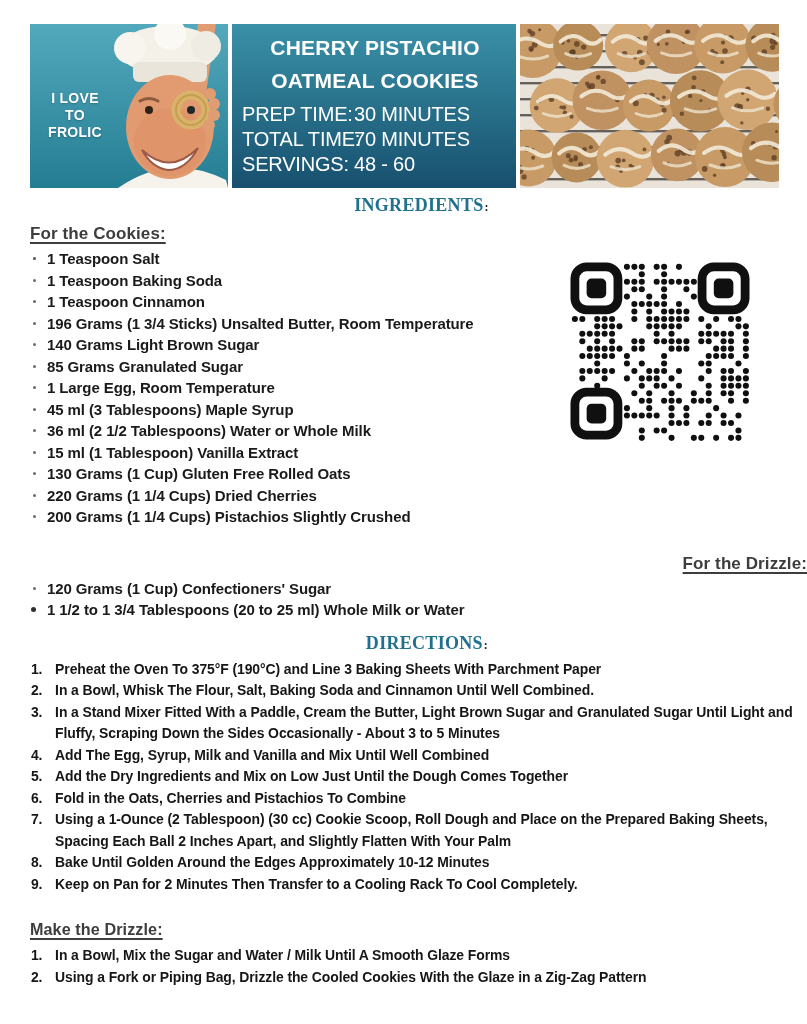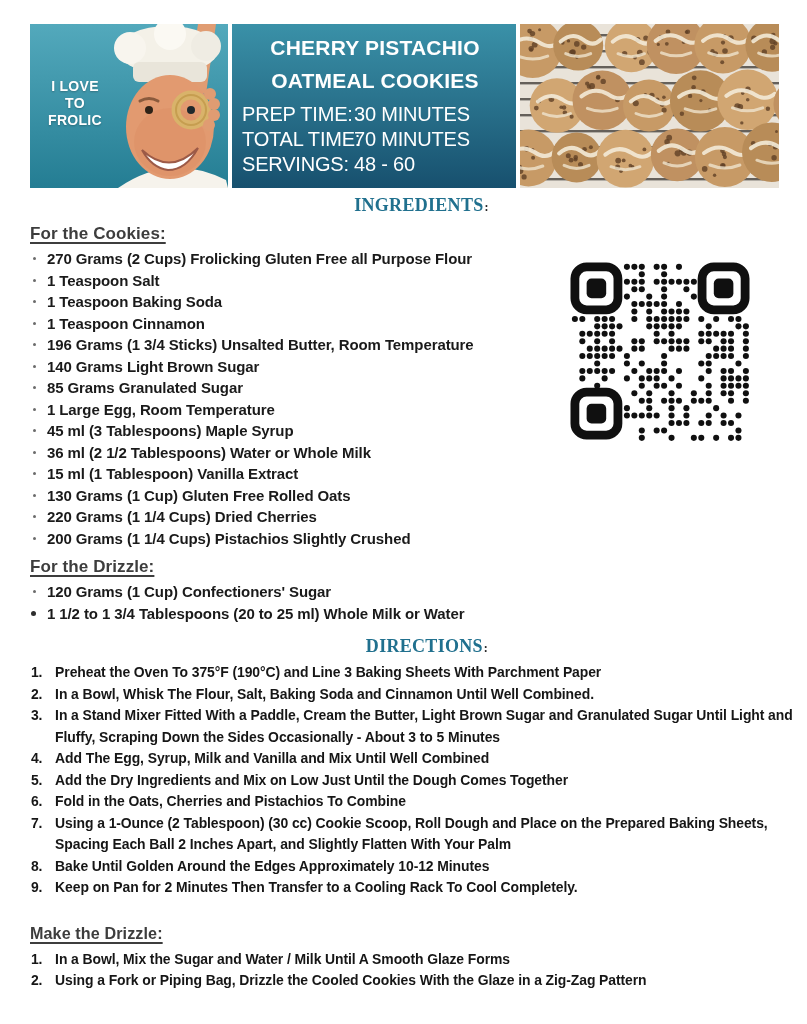--- a/index.html
+++ b/index.html
@@ -18,21 +18,21 @@
   }
   .page{position:relative;width:807px;height:1024px;background:#fff;overflow:hidden;}
 
   
   .header{position:absolute;left:30px;top:24px;width:749px;height:164px;display:flex;gap:4px;}
   .photo{position:relative;overflow:hidden;}
   .photo.chef{width:198px;background:#2d93a8;}
   .photo.cookiespic{flex:1;background:#e8e2d8;}
   .photo svg{display:block;width:100%;height:100%;}
   .caption{
-    position:absolute;left:2px;top:54px;width:86px;text-align:center;
+    position:absolute;left:2px;top:66px;width:86px;text-align:center;
     color:#fff;font-weight:bold;font-size:14px;line-height:17px;letter-spacing:.3px;
     text-shadow:0 1px 2px rgba(0,0,0,.25);
   }
   .titlebox{
     width:284px;height:164px;
     background:linear-gradient(180deg,var(--title-grad-top),var(--title-grad-bottom));
     color:#fff;padding:7px 8px 4px 10px;
   }
   .titlebox .title{
     text-align:center;font-weight:bold;font-size:21px;line-height:33px;letter-spacing:.2px;
@@ -49,21 +49,21 @@
   }
   #ing-head{margin-top:7px;padding-left:36px;}
   #dir-head{margin-top:12px;padding-left:47px;}
   .section-head .colon{color:#222;font-size:12px;vertical-align:baseline;margin-left:1px;}
 
   .subhead{
     margin:8px 0 0 30px;font-size:17px;font-weight:bold;color:var(--subhead-ink);
     text-decoration:underline;text-decoration-thickness:2px;text-underline-offset:3px;
     letter-spacing:.1px;
   }
-  #drizzle-subhead{margin-top:8px;}
+  #drizzle-subhead{margin-top:26px;text-align:right;}
   #make-drizzle-subhead{margin-top:26px;transform:scaleX(.95);transform-origin:0 0;}
 
   
   ul.ing{list-style:none;margin:4px 0 0 30px;padding:0;
     font-size:15px;font-weight:bold;color:var(--body-ink);letter-spacing:-0.1px;}
   ul.ing li{position:relative;padding-left:17px;line-height:21.5px;}
   .bullet{position:absolute;left:3px;top:9px;width:3px;height:3px;border-radius:50%;background:#6b6b6b;}
   .bullet.big{left:1px;top:8px;width:5px;height:5px;background:#2e2e2e;}
 
   
@@ -348,21 +348,21 @@
     </div>
   </header>
 
   <div style="height:188px;"></div>
 
   <h2 class="section-head" id="ing-head"><span>INGREDIENTS</span><span class="colon">:</span></h2>
 
   <h3 class="subhead">For the Cookies:</h3>
 
   <ul class="ing">
-    <li><span class="bullet"></span><span>270 Grams (2 Cups) Frolicking Gluten Free all Purpose Flour</span></li>
+    <li><span class="bullet"></span></li>
     <li><span class="bullet"></span><span>1 Teaspoon Salt</span></li>
     <li><span class="bullet"></span><span>1 Teaspoon Baking Soda</span></li>
     <li><span class="bullet"></span><span>1 Teaspoon Cinnamon</span></li>
     <li><span class="bullet"></span><span>196 Grams (1 3/4 Sticks) Unsalted Butter, Room Temperature</span></li>
     <li><span class="bullet"></span><span>140 Grams Light Brown Sugar</span></li>
     <li><span class="bullet"></span><span>85 Grams Granulated Sugar</span></li>
     <li><span class="bullet"></span><span>1 Large Egg, Room Temperature</span></li>
     <li><span class="bullet"></span><span>45 ml (3 Tablespoons) Maple Syrup</span></li>
     <li><span class="bullet"></span><span>36 ml (2 1/2 Tablespoons) Water or Whole Milk</span></li>
     <li><span class="bullet"></span><span>15 ml (1 Tablespoon) Vanilla Extract</span></li>

